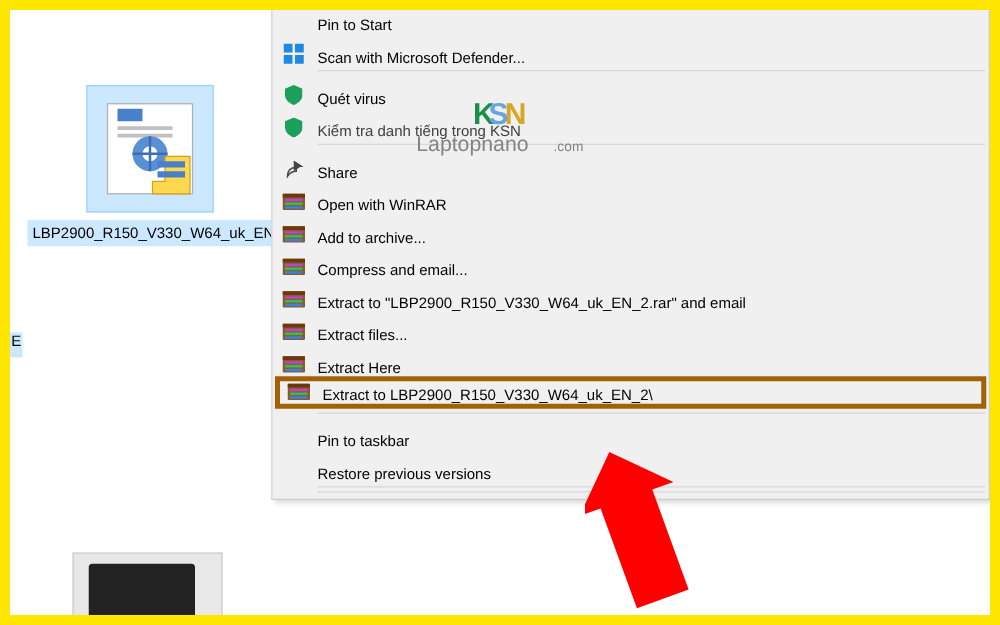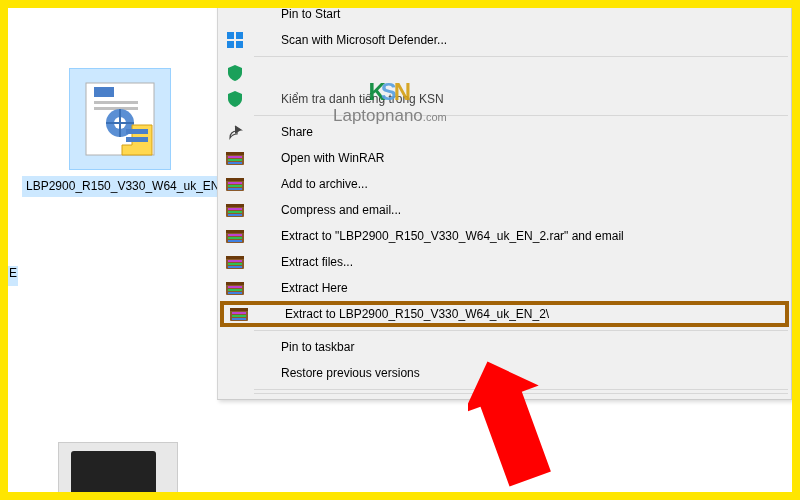--- a/index.html
+++ b/index.html
@@ -11,38 +11,38 @@
     
     .file-item { position: absolute; left: 14px; top: 60px; width: 195px; text-align: center; }
     .file-item .icon-box { display: inline-block; padding: 4px; background: #cce8ff; border: 1px solid #99d1ff; margin-bottom: 6px; }
     .file-icon { width: 92px; height: 92px; position: relative; }
     .file-label { font-size: 12px; color: #000; line-height: 1.4; background: #cce8ff; padding: 2px 4px; display: inline-block; }
     
     .thumb { position: absolute; left: 50px; bottom: -10px; width: 120px; height: 60px; background: #e8e8e8; border: 1px solid #ccc; }
     .thumb-inner { position: absolute; left: 12px; top: 8px; width: 85px; height: 48px; background: #222; border-radius: 3px; }
     
     .context-menu { position: absolute; left: 209px; top: -10px; width: 575px; background: #f0f0f0; border: 1px solid #ccc; border-left: 1px solid #d4d4d4; box-shadow: 2px 2px 4px rgba(0,0,0,0.15); padding: 2px; z-index: 5; }
-    .menu-item { display: flex; align-items: center; height: 26px; padding: 0 8px 0 4px; cursor: default; color: #000; white-space: nowrap; gap: 27px; }
+    .menu-item { display: flex; align-items: flex-end; height: 26px; padding: 0 8px 0 4px; cursor: default; color: #000; white-space: nowrap; }
     .menu-item.dim { color: #404040; }
     .menu-item .mi-icon { width: 22px; height: 20px; display: flex; align-items: center; justify-content: center; margin-right: 8px; flex-shrink: 0; }
     .menu-item .mi-text { flex: 1; }
     .menu-item .mi-arrow { width: 10px; color: #444; }
     .menu-sep { height: 1px; background: #d7d7d7; margin: 3px 1px 3px 34px; }
     
     .highlight-box { border: 4px solid #a16207; }
     
     .red-arrow { position: absolute; left: 460px; top: 350px; z-index: 50; pointer-events: none; }
     
     .watermark { position: absolute; left: 325px; top: 70px; z-index: 10; text-align: center; pointer-events: none; opacity: 0.92; }
     .wm-logo { font-family: Arial, sans-serif; font-size: 24px; font-weight: bold; color: #7a7a7a; display: flex; align-items: center; justify-content: center; gap: 3px; margin-bottom: 0px; }
     .wm-k { color: #0a8a3a; }
     .wm-s { color: #5aa0e0; }
     .wm-n { color: #d4a017; }
     .wm-brand { font-size: 17px; color: #7a7a7a; font-weight: 500; }
-    .wm-brand .dom { font-size: 11px; }
+    .wm-brand .dom { font-size: 11px; margin-left: 20px; }
 
     .left-clip { position: absolute; left: 0; top: 258px; width: 10px; height: 20px; background: #cce8ff; font-size: 12px; text-align: center; }
   </style>
 </head>
 <body>
 
 <div class="desktop-area">
 
   <div class="left-clip">E</div>
 
@@ -86,20 +86,21 @@
       </span>
       <span class="mi-text">Scan with Microsoft Defender...</span>
     </div>
     <div class="menu-sep"></div>
     <div class="menu-item">
       <span class="mi-icon">
         <svg width="14" height="16" viewBox="0 0 14 16">
             <path d="M7 0 L14 3 L14 8 C14 12 10 15 7 16 C4 15 0 12 0 8 L0 3 Z" fill="#1aa05a"></path>
           </svg>
       </span>
+      <span class="mi-text">Quét virus</span>
     </div>
     <div class="menu-item dim">
       <span class="mi-icon">
         <svg width="14" height="16" viewBox="0 0 14 16">
             <path d="M7 0 L14 3 L14 8 C14 12 10 15 7 16 C4 15 0 12 0 8 L0 3 Z" fill="#1aa05a"></path>
           </svg>
       </span>
       <span class="mi-text">Kiểm tra danh tiếng trong KSN</span>
     </div>
     <div class="menu-sep"></div>

